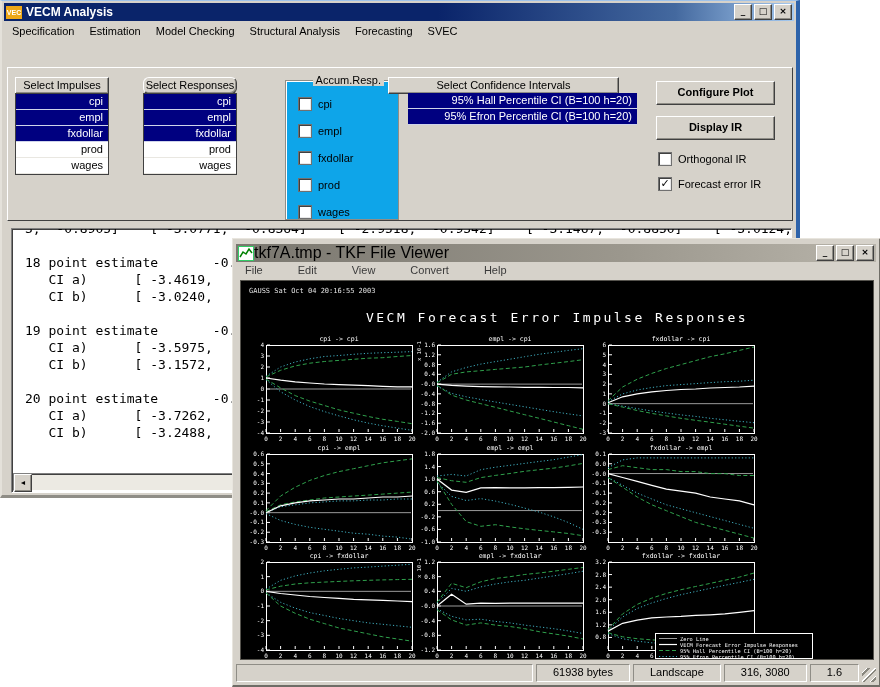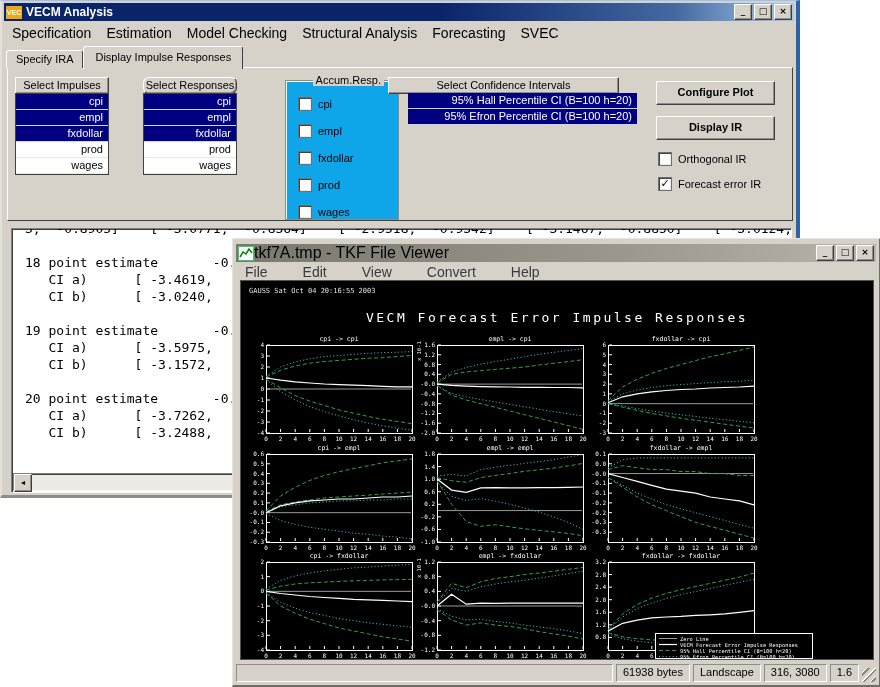--- a/index.html
+++ b/index.html
@@ -18,21 +18,21 @@
       border-right:4px solid #2e63aa;border-top:1px solid #9ec2ea;
       border-bottom:3px solid #8f8d86;border-left:2px solid #e4e1da;}
   .titlebar{position:absolute;left:2px;top:2px;right:2px;height:18px;display:flex;align-items:center;
       background:linear-gradient(90deg,#0a246a 0%,#0a246a 55%,#44699f 85%,#a6caf0 100%);}
   .titlebar .title-text{color:#fff;font-weight:bold;font-size:12px;margin-left:4px;white-space:nowrap;}
   .app-icon{width:16px;height:13px;margin-left:2px;background:#eda718;color:#fff;
       font:bold 7px "Liberation Sans",sans-serif;text-align:center;line-height:13px;flex:none;}
   .cap-buttons{margin-left:auto;display:flex;gap:2px;margin-right:2px;}
   .cap-btn{width:16px;height:14px;font:bold 9px "DejaVu Sans",sans-serif;text-align:center;
       line-height:12px;color:#000;cursor:default;}
-  .menubar{position:absolute;display:flex;font-size:14px;}
+  .menubar{position:absolute;display:flex;font-size:11px;}
   #vecm-menubar{left:4px;top:22px;height:18px;}
   .menu-item{padding:2px 9px 2px 6px;white-space:nowrap;}
   
   #vecm-tabs{position:absolute;left:4px;top:44px;height:23px;display:flex;align-items:flex-end;z-index:2;}
   .tab{height:17px;line-height:17px;padding:0 9px;font-size:11px;background:#d6d2ca;
       border-top:1px solid #fff;border-left:1px solid #fff;border-right:1px solid #404040;
       border-radius:3px 3px 0 0;position:relative;}
   .tab.active{height:22px;line-height:21px;padding:0 11px;z-index:3;margin-bottom:-1px;}
   .tabpage{position:absolute;left:5px;top:66px;width:784px;height:152px;background:#d6d2ca;
       border-top:1px solid #fff;border-left:1px solid #fff;
@@ -68,21 +68,21 @@
       border-top:1px solid #e8e5de;border-left:1px solid #e8e5de;
       border-right:2px solid #6f6d66;border-bottom:2px solid #6f6d66;}
   #tkf-titlebar{position:absolute;left:3px;top:5px;right:3px;height:18px;display:flex;align-items:center;
       background:linear-gradient(90deg,#7a776f 0%,#9b978d 60%,#b8b4aa 100%);}
   #tkf-menubar{left:6px;top:23px;height:18px;color:#3a3a3a;gap:20px;}
   #tkf-canvas{position:absolute;left:7px;top:41px;width:632px;height:378px;background:#000;
       border:1px solid #55534d;}
   #tkf-statusbar{position:absolute;left:3px;right:3px;bottom:3px;height:19px;display:flex;
       align-items:center;font-size:11px;}
   .sb-spacer{flex:1;height:16px;border:1px solid;border-color:#8f8d86 #fff #fff #8f8d86;}
-  .sb-panel{height:16px;line-height:15px;padding:0 6px;margin-left:3px;white-space:nowrap;
+  .sb-panel{height:16px;line-height:15px;padding:0 16px;margin-left:3px;white-space:nowrap;
       border:1px solid;border-color:#8f8d86 #fff #fff #8f8d86;}
   .sb-grip{width:14px;height:14px;margin-left:3px;align-self:flex-end;
       background:repeating-linear-gradient(135deg,transparent 0 3px,#ffffff 3px 4px,#8a887f 4px 6px);}
   .viewer-icon{width:14px;height:13px;margin-left:2px;flex:none;background:#fff;border:1px solid #3c6;}
 </style>
 </head>
 <body>
 
 <div class="win" id="vecm-window">
   <div class="titlebar">
@@ -94,24 +94,20 @@
         <div class="cap-btn raised">×</div>
       </div>
   </div>
   <div class="menubar" id="vecm-menubar">
       <div class="menu-item">Specification</div>
       <div class="menu-item">Estimation</div>
       <div class="menu-item">Model Checking</div>
       <div class="menu-item">Structural Analysis</div>
       <div class="menu-item">Forecasting</div>
       <div class="menu-item">SVEC</div>
-    </div>
-  <div id="vecm-tabs">
-      <div class="tab">Specify IRA</div>
-      <div class="tab active">Display Impulse Responses</div>
     </div>
 
   <div class="tabpage">
     <div class="list-header raised" style="left:7px;top:9px;width:92px;">Select Impulses</div>
     <div class="sel-list" id="impulses-list" style="left:7px;top:25px;width:92px;">
         <div class="sel-row selected">cpi</div>
         <div class="sel-row selected">empl</div>
         <div class="sel-row selected">fxdollar</div>
         <div class="sel-row">prod</div>
         <div class="sel-row">wages</div>

